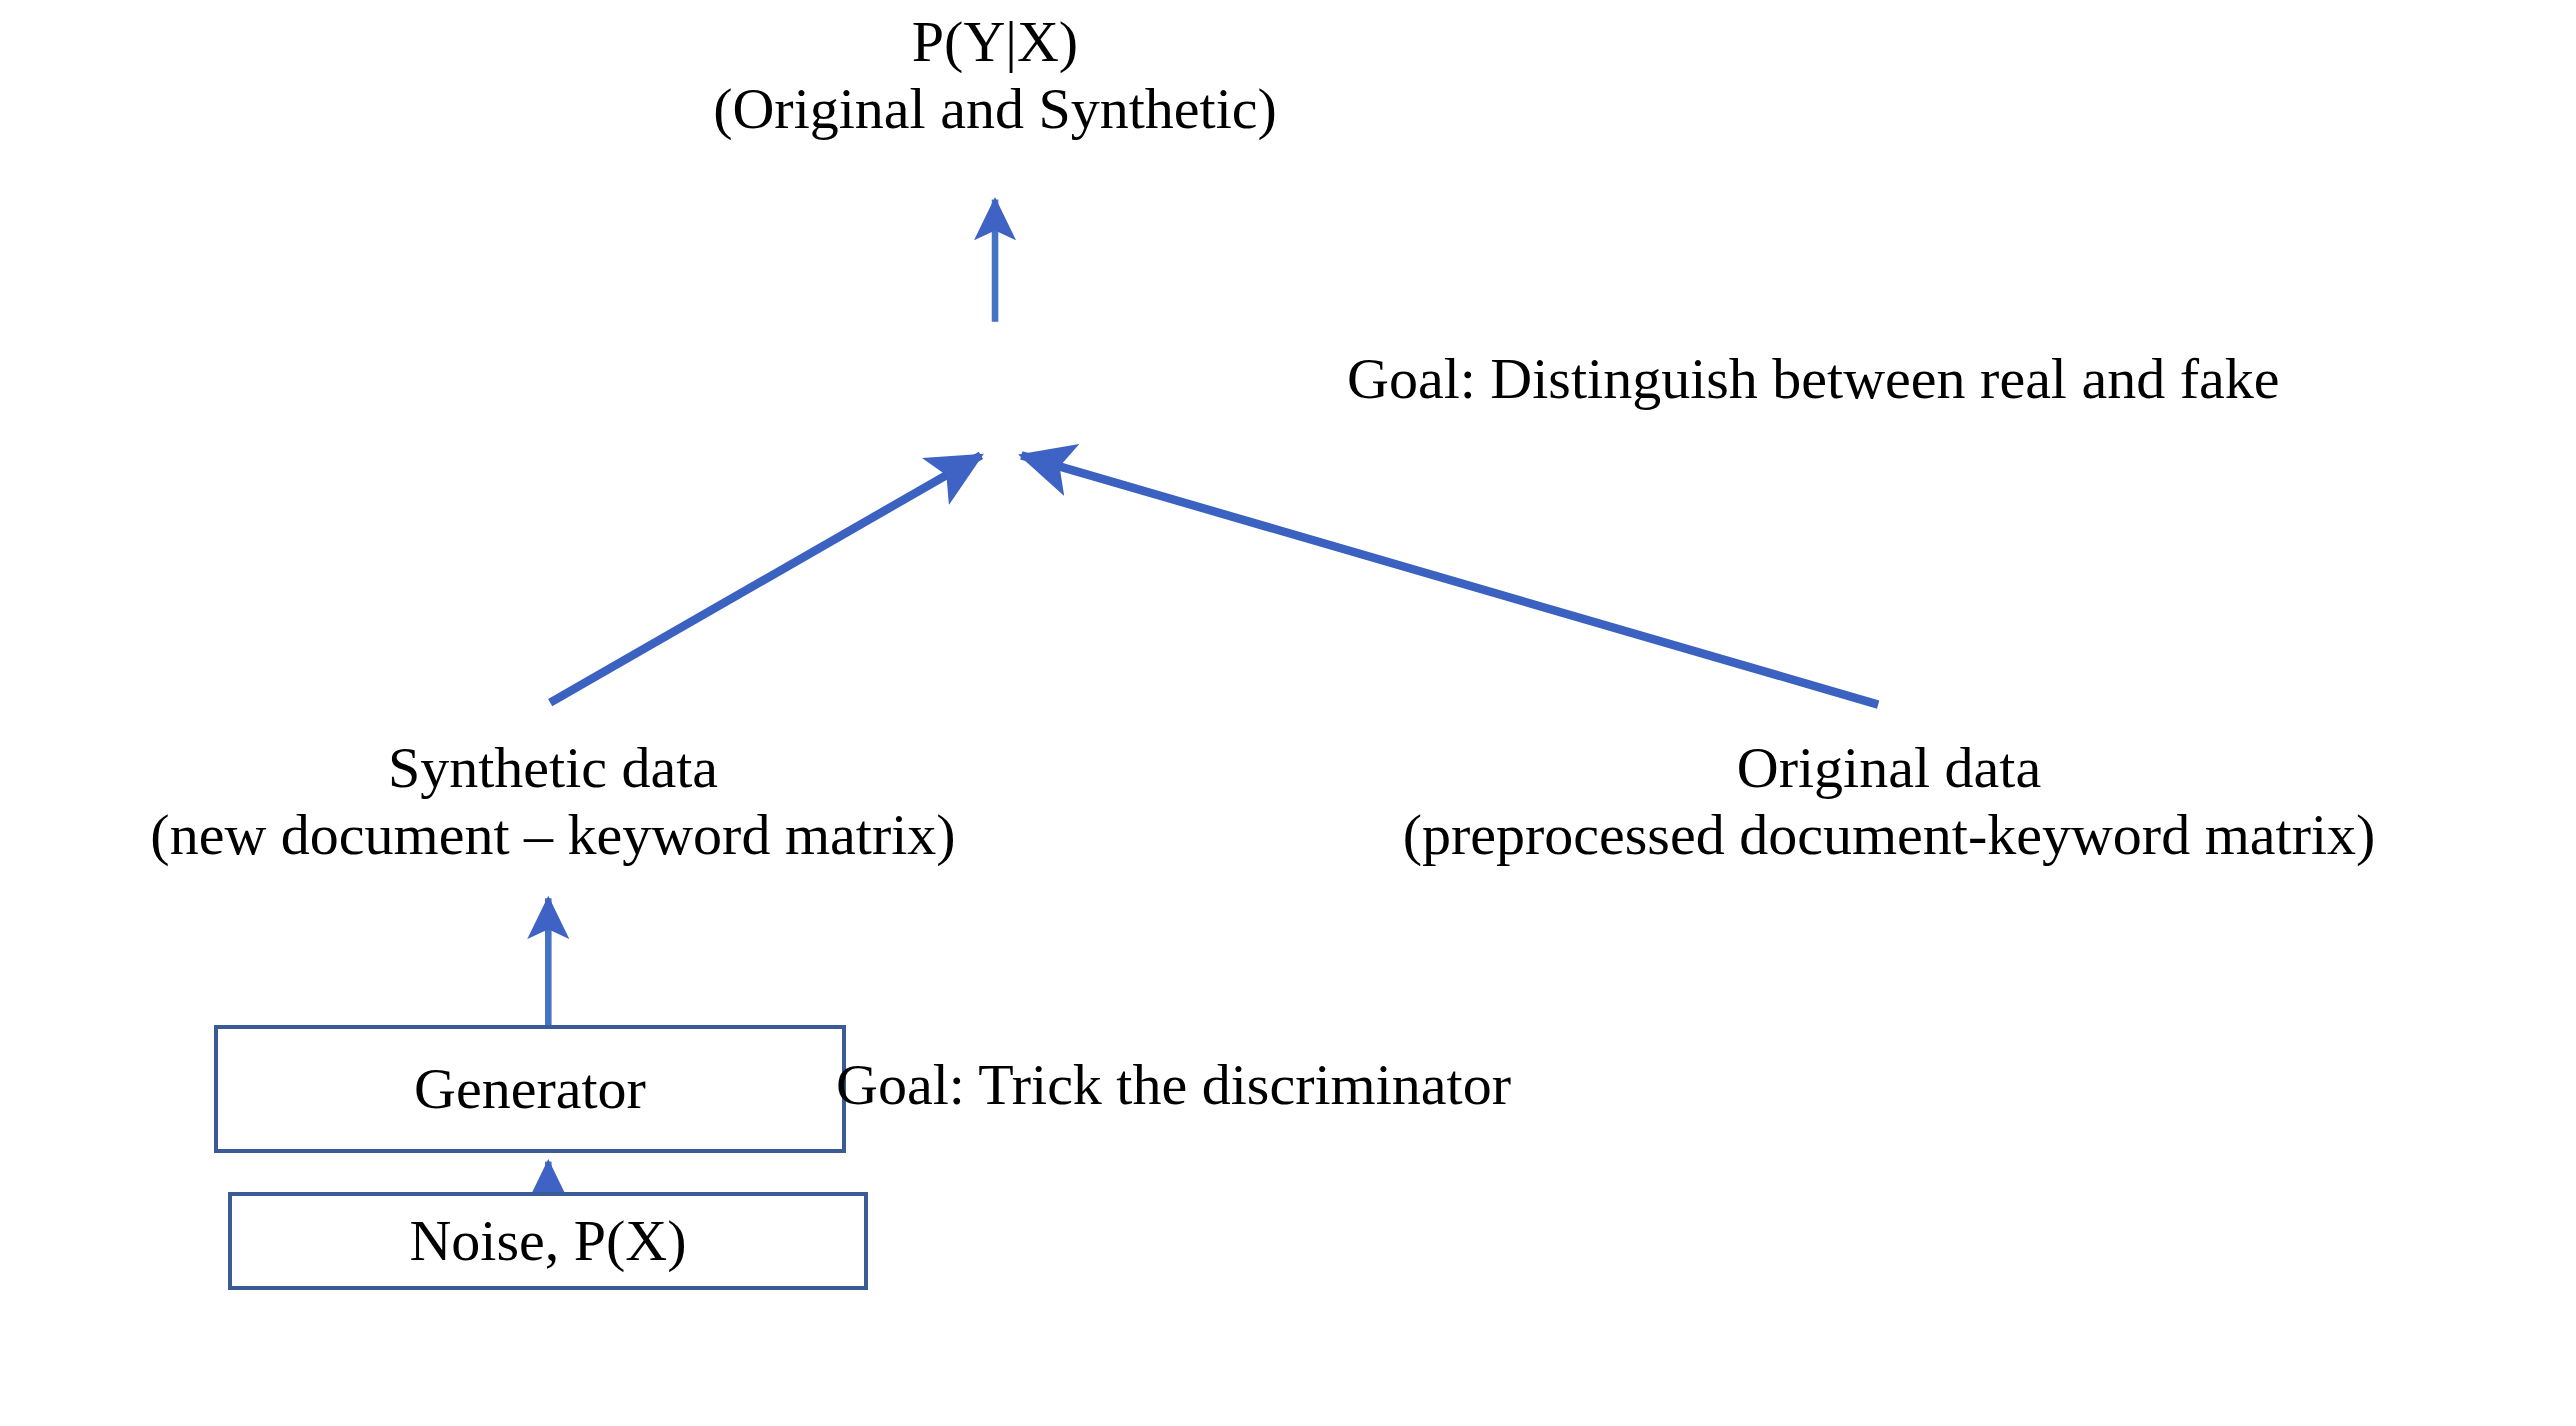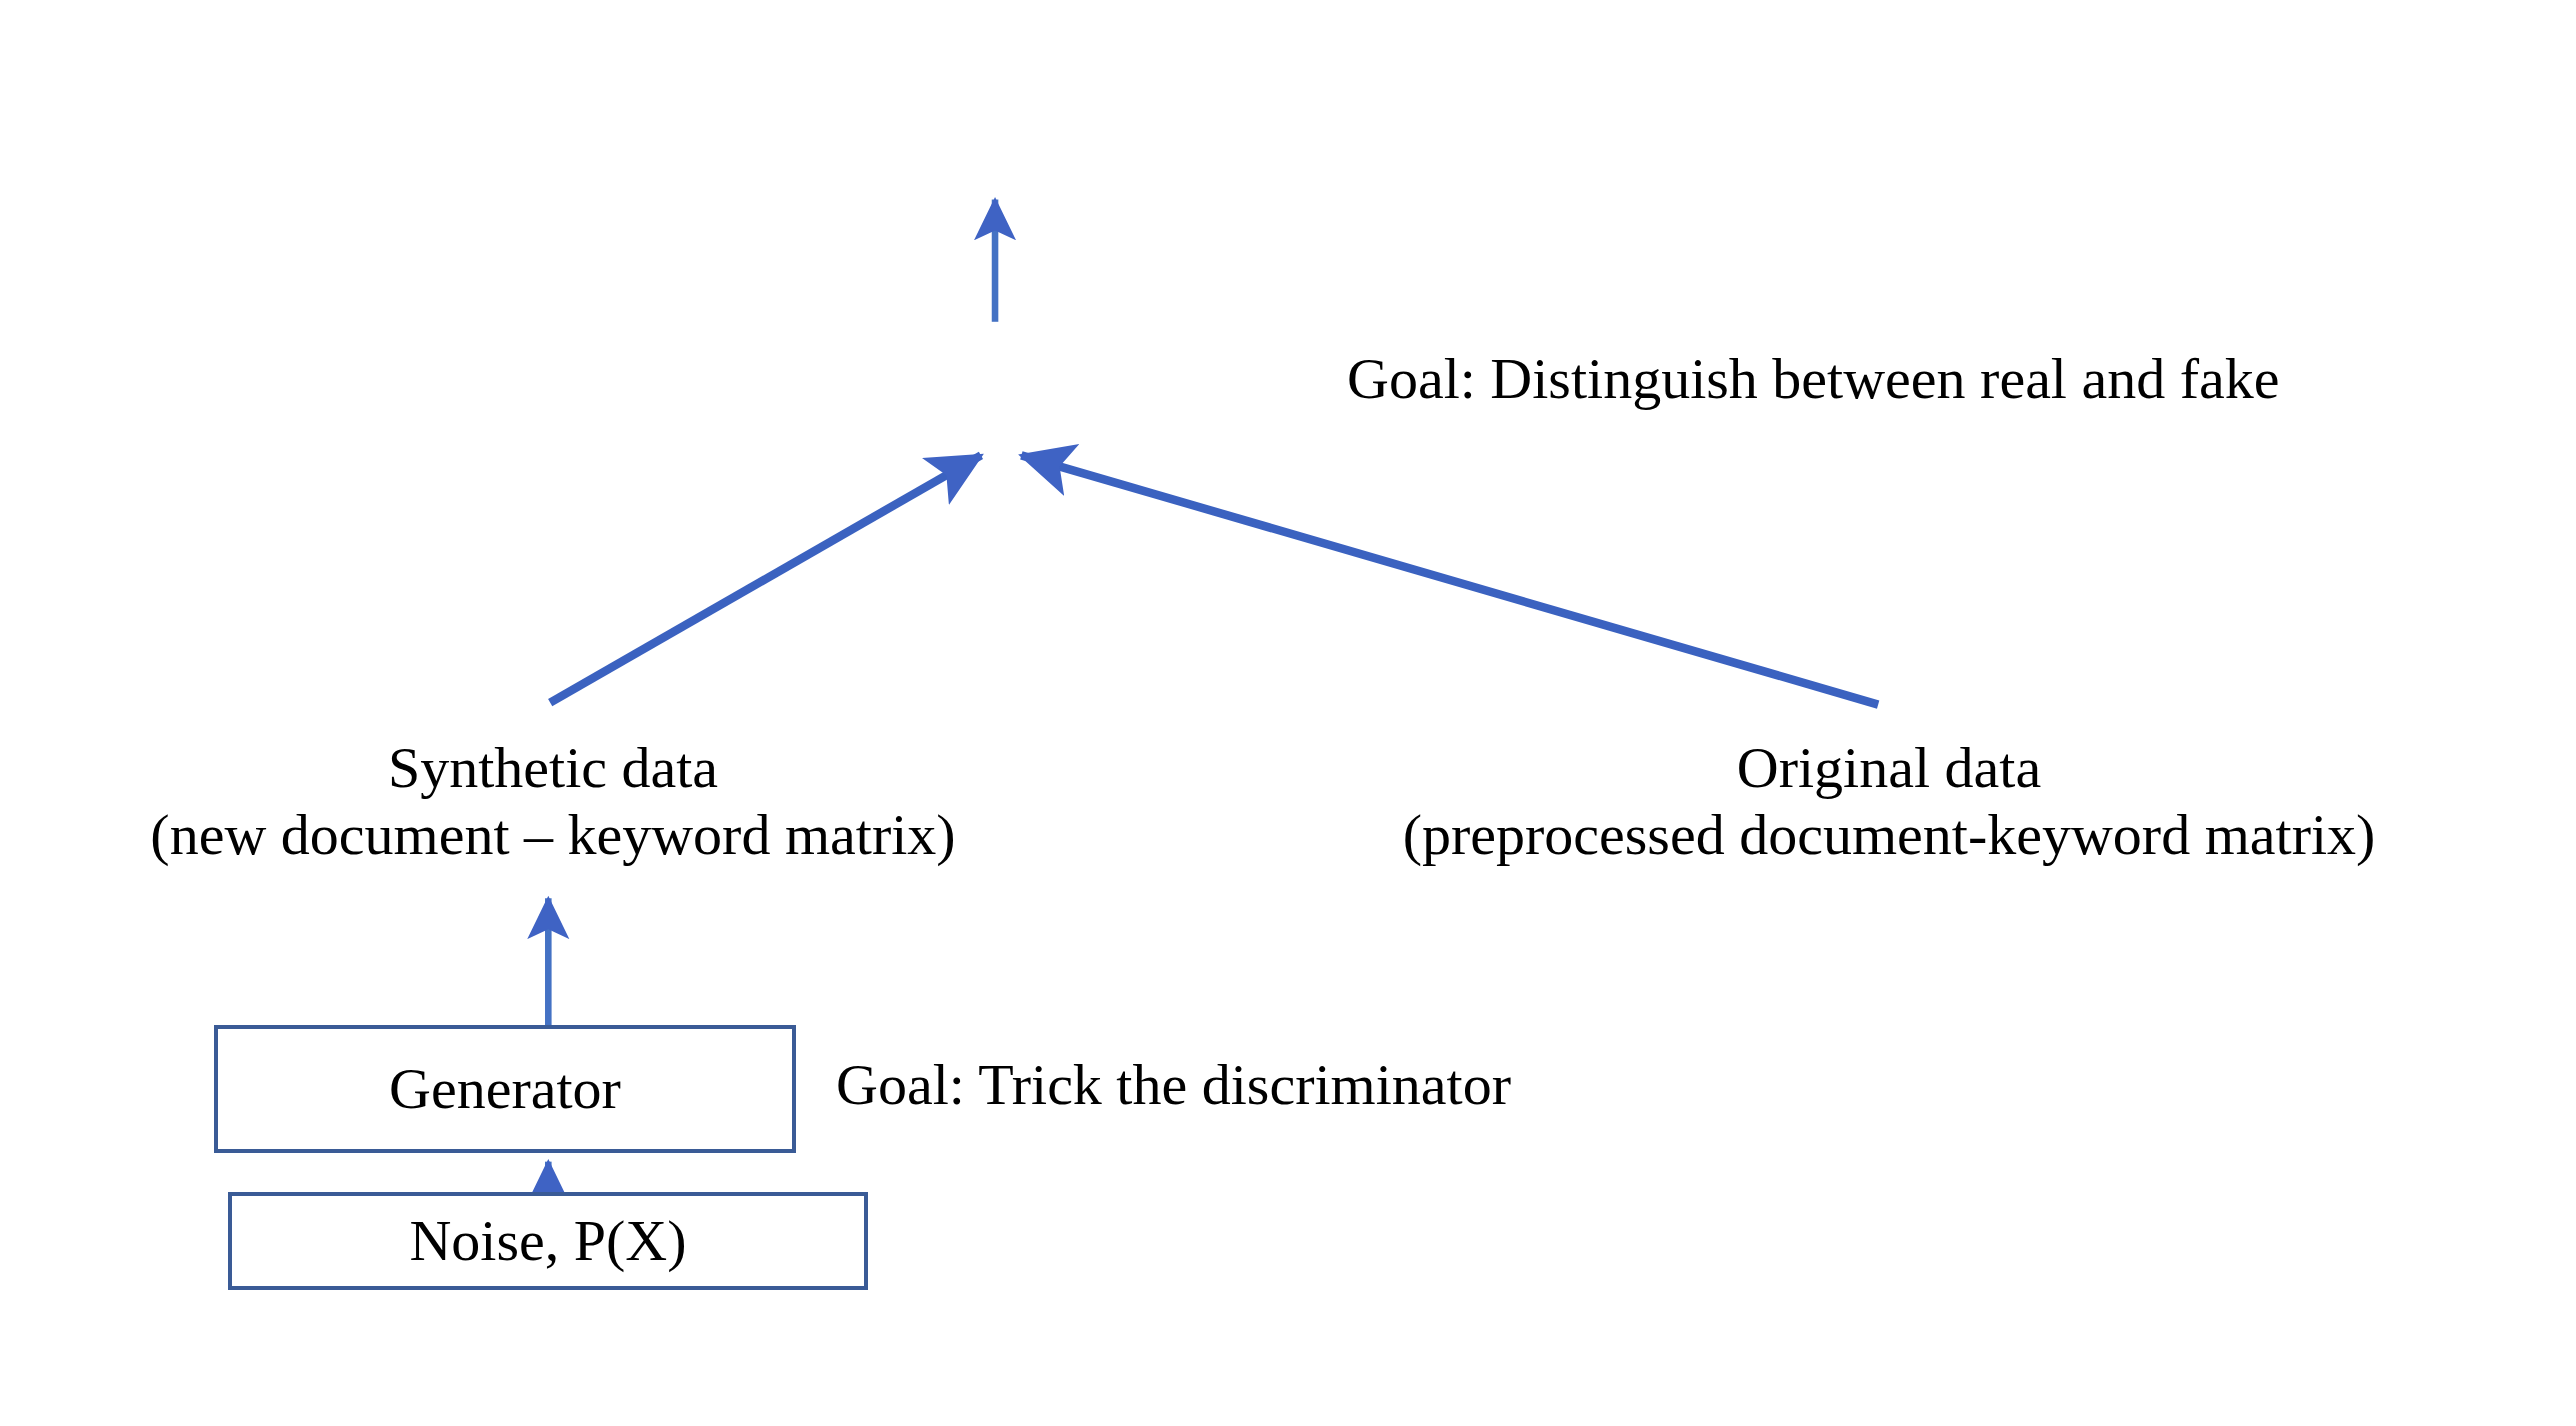--- a/index.html
+++ b/index.html
@@ -54,21 +54,21 @@
     text-align: center;
   }
   .t-line { display: block; }
 
   
   #pyx-label      { left: 995px; top: 7.5px; }
   #disc-box       { left: 682px;  top: 320px;  width: 633px;  height: 130px; }
   #disc-goal      { left: 1347px; top: 345px; }
   #synthetic-lbl  { left: 553px;  top: 734px; }
   #original-lbl   { left: 1889px; top: 734px; }
-  #gen-box        { left: 214px;  top: 1025px; width: 582px; height: 128px; }
+  #gen-box        { left: 214px;  top: 1025px; width: 632px; height: 128px; }
   #gen-goal       { left: 836px;  top: 1051px; }
   #noise-box      { left: 228px;  top: 1192px; width: 640px; height: 98px; }
 </style>
 </head>
 <body>
 
 <div id="canvas">
 
   <svg class="svg-layer" viewBox="0 0 2739 1517" width="2576" height="1427" xmlns="http://www.w3.org/2000/svg">
     <defs>
@@ -81,20 +81,24 @@
 
     <line x1="585" y1="747" x2="1043" y2="484" stroke="#3b62c0" stroke-width="9" marker-end="url(#arrowhead)"></line>
 
     <line x1="1997" y1="749" x2="1086" y2="484" stroke="#3b62c0" stroke-width="9" marker-end="url(#arrowhead)"></line>
 
     <line x1="583" y1="1092" x2="583" y2="955" stroke="#4472c4" stroke-width="7" marker-end="url(#arrowhead)"></line>
 
     <line x1="583" y1="1342" x2="583" y2="1235" stroke="#4472c4" stroke-width="7" marker-end="url(#arrowhead)"></line>
   </svg>
 
+  <div class="free-text center" id="pyx-label">
+    <span class="t-line">P(Y|X)</span>
+    <span class="t-line">(Original and Synthetic)</span>
+  </div>
 
 
   <div class="free-text left" id="disc-goal">Goal: Distinguish between real and  fake</div>
 
   <div class="free-text center" id="synthetic-lbl">
     <span class="t-line">Synthetic data</span>
     <span class="t-line">(new document – keyword matrix)</span>
   </div>
 
   <div class="free-text center" id="original-lbl">

